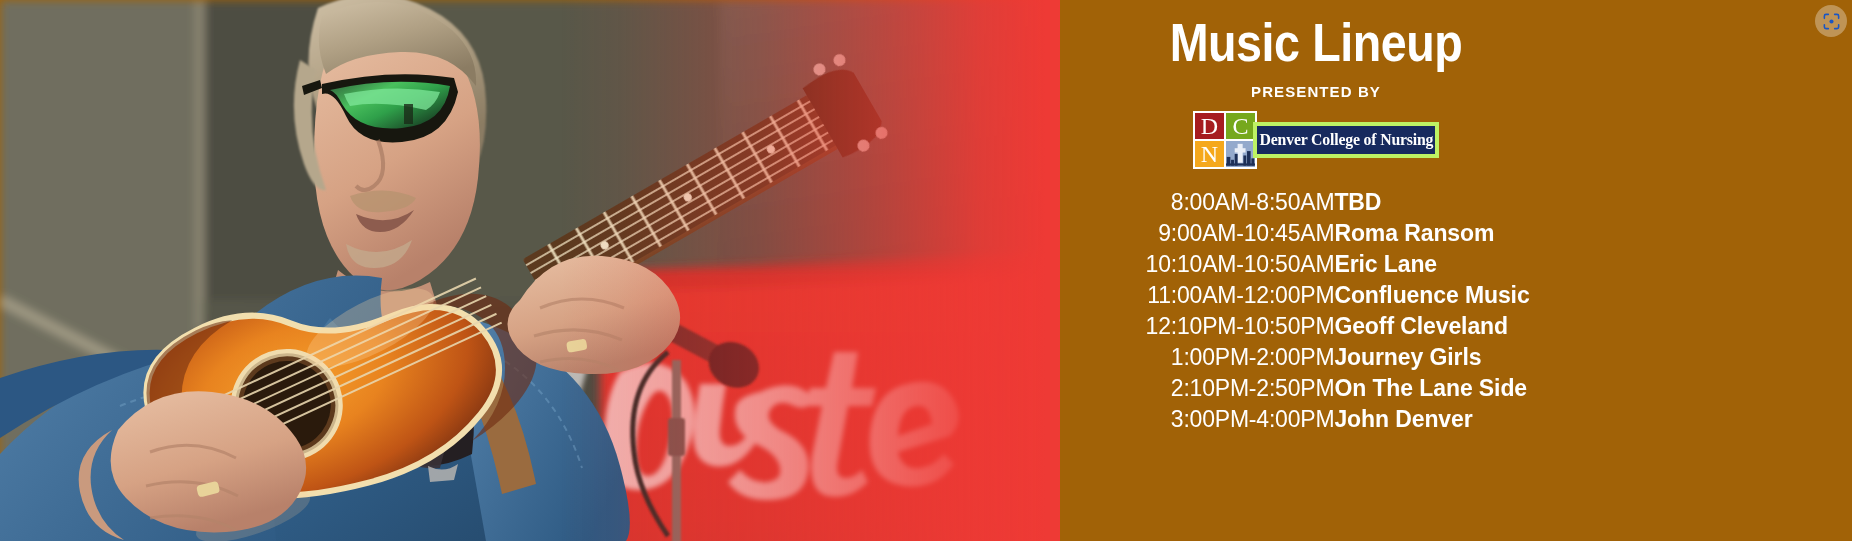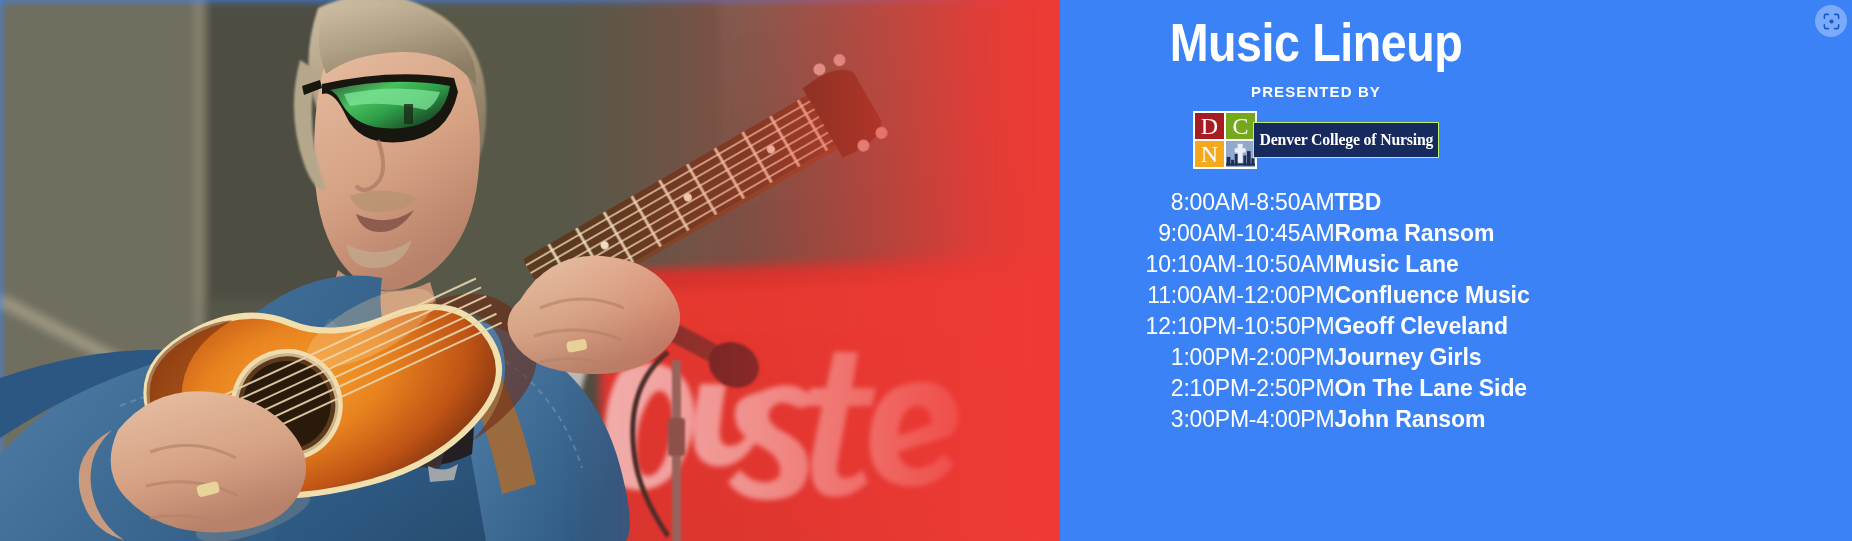--- a/index.html
+++ b/index.html
@@ -99,21 +99,21 @@
   #cell-c { background:#76a81d; }
   #cell-n { background:#f5a81c; }
   #cell-icon { background:#93a9cc; overflow:hidden; }
   #cell-icon svg { width:100%; height:100%; display:block; }
 
   #logo-bar {
     position:absolute;
     left:60px; top:11px;
     width:186px; height:36px;
     background:#172a5e;
-    border:1px solid #bef264;
+    border:4px solid #bef264;
     display:flex; align-items:center; justify-content:center;text-align:right;
   }
   #logo-bar span {
     font-family:"Liberation Serif", serif;
     font-weight:bold;
     font-size:17px;
     color:#ffffff;
     white-space:nowrap;
     transform:scaleX(0.93);
     letter-spacing:-0.2px;
@@ -161,21 +161,21 @@
     border-radius:50%;
     background:rgba(255,255,255,0.32);
     display:flex; align-items:center; justify-content:center;
     cursor:pointer;
   }
   #lens-button svg { width:19px; height:19px; display:block; }
 </style>
 </head>
 <body>
 
-<div id="banner" style="background: #3b82f6;">
+<div id="banner" style="background: #a16207;">
 
   <div id="photo">
     <svg id="photo-svg" viewBox="0 0 1060 541" preserveAspectRatio="xMinYMin slice">
       <defs>
         <linearGradient id="tentGrad" x1="0" y1="0" x2="0.3" y2="1">
           <stop offset="0" stop-color="#6a6a5c"></stop>
           <stop offset="0.5" stop-color="#59594c"></stop>
           <stop offset="1" stop-color="#46463c"></stop>
         </linearGradient>
         <linearGradient id="bannerRed" x1="0" y1="0" x2="0" y2="1">
@@ -489,36 +489,36 @@
 
     
     <div id="schedule"><div class="slot">
           <div class="slot-time">8:00AM-8:50AM</div>
           <div class="slot-artist">TBD</div>
         </div><div class="slot">
           <div class="slot-time">9:00AM-10:45AM</div>
           <div class="slot-artist link">Roma Ransom</div>
         </div><div class="slot">
           <div class="slot-time">10:10AM-10:50AM</div>
-          <div class="slot-artist link">Music Lane</div>
+          <div class="slot-artist link">Eric Lane</div>
         </div><div class="slot">
           <div class="slot-time">11:00AM-12:00PM</div>
           <div class="slot-artist link">Confluence Music</div>
         </div><div class="slot">
           <div class="slot-time">12:10PM-10:50PM</div>
           <div class="slot-artist">Geoff Cleveland</div>
         </div><div class="slot">
           <div class="slot-time">1:00PM-2:00PM</div>
           <div class="slot-artist link">Journey Girls</div>
         </div><div class="slot">
           <div class="slot-time">2:10PM-2:50PM</div>
           <div class="slot-artist link">On The Lane Side</div>
         </div><div class="slot">
           <div class="slot-time">3:00PM-4:00PM</div>
-          <div class="slot-artist link">John Ransom</div>
+          <div class="slot-artist link">John Denver</div>
         </div></div>
   </div>
 
   <div id="lens-button">
     <svg viewBox="0 0 24 24" fill="none" stroke="#1a56c4" stroke-width="2" stroke-linecap="round" stroke-linejoin="round">
       <path d="M3 8V5a2 2 0 0 1 2-2h3"></path>
       <path d="M16 3h3a2 2 0 0 1 2 2v3"></path>
       <path d="M21 16v3a2 2 0 0 1-2 2h-3"></path>
       <path d="M8 21H5a2 2 0 0 1-2-2v-3"></path>
       <circle cx="12" cy="12" r="2.6" fill="#1a56c4" stroke="none"></circle>

